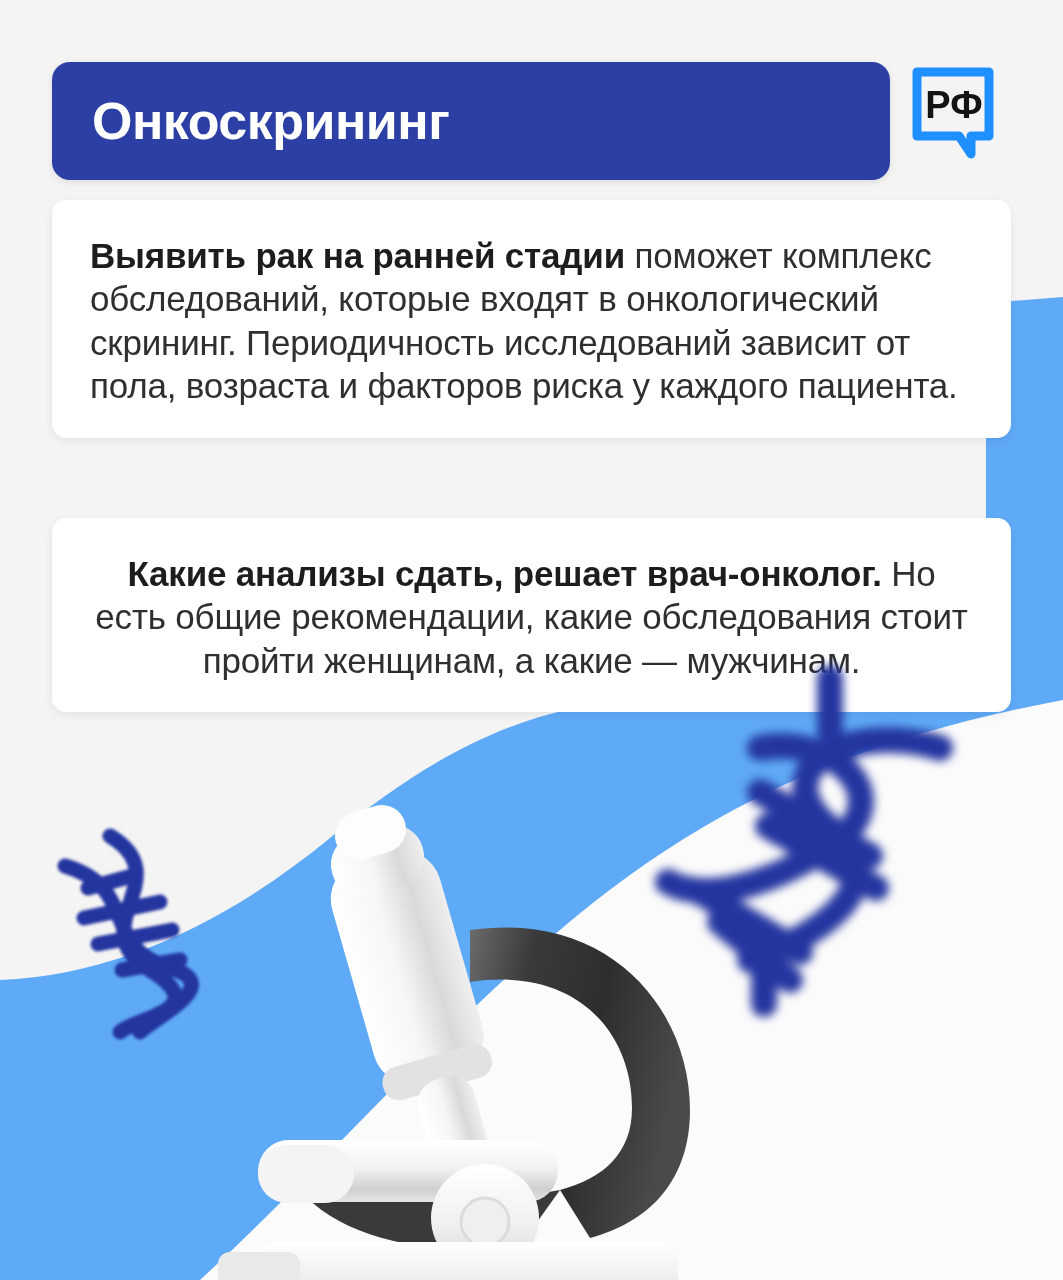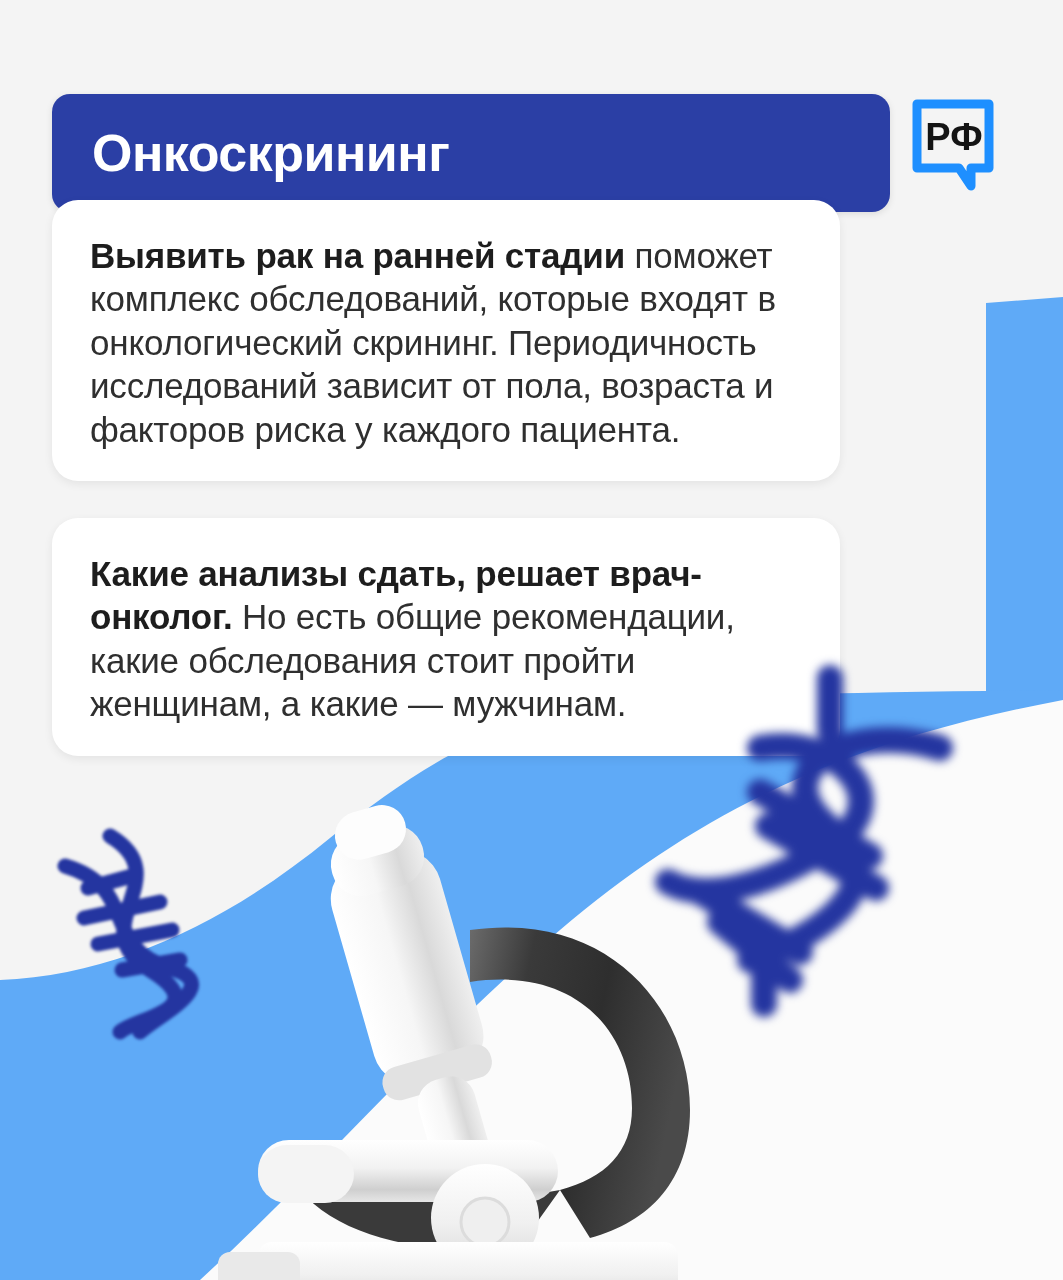--- a/index.html
+++ b/index.html
@@ -20,21 +20,20 @@
   .bg-layer { position:absolute; inset:0; overflow:hidden; }
   .bg-svg { position:absolute; left:0; top:0; width:1063px; height:1280px; display:block; }
 
   
   .header-row {
     position:absolute;
     left:52px; top:62px;
     width:959px; height:118px;
     display:flex; align-items:center;
     gap:8px;
-    margin-top:32px;
   }
   .title-banner {
     width:845px; height:118px;
     background:#2b3fa5;
     border-radius:18px;
     display:flex; align-items:center;
     box-shadow:0 2px 7px rgba(0,0,0,0.10);
   }
   .title-text {
     color:#ffffff;
@@ -48,28 +47,28 @@
   .logo-wrap {
     width:114px; height:118px;
     display:flex; align-items:flex-start; justify-content:center;
   }
   .logo-svg { width:86px; height:100px; display:block; }
 
   
   .card {
     position:absolute;
     left:52px;
-    width:788px;
+    width:959px;
     background:#ffffff;
-    border-radius:26px;
+    border-radius:14px;
     box-shadow:0 3px 10px rgba(0,0,0,0.07);
     padding:34px 38px 30px 38px;
   }
   .card-1 { top:200px; }
-  .card-2 { top:518px; }
+  .card-2 { top:518px;text-align:center; }
   .card p {
     color:#2f2f2f;
     font-size:35px;
     line-height:1.24;
     letter-spacing:-0.2px;
   }
   .card p b { font-weight:bold; color:#1d1d1d; }
 
   
   .scope { position:absolute; left:0; top:760px; width:1063px; height:520px; }

